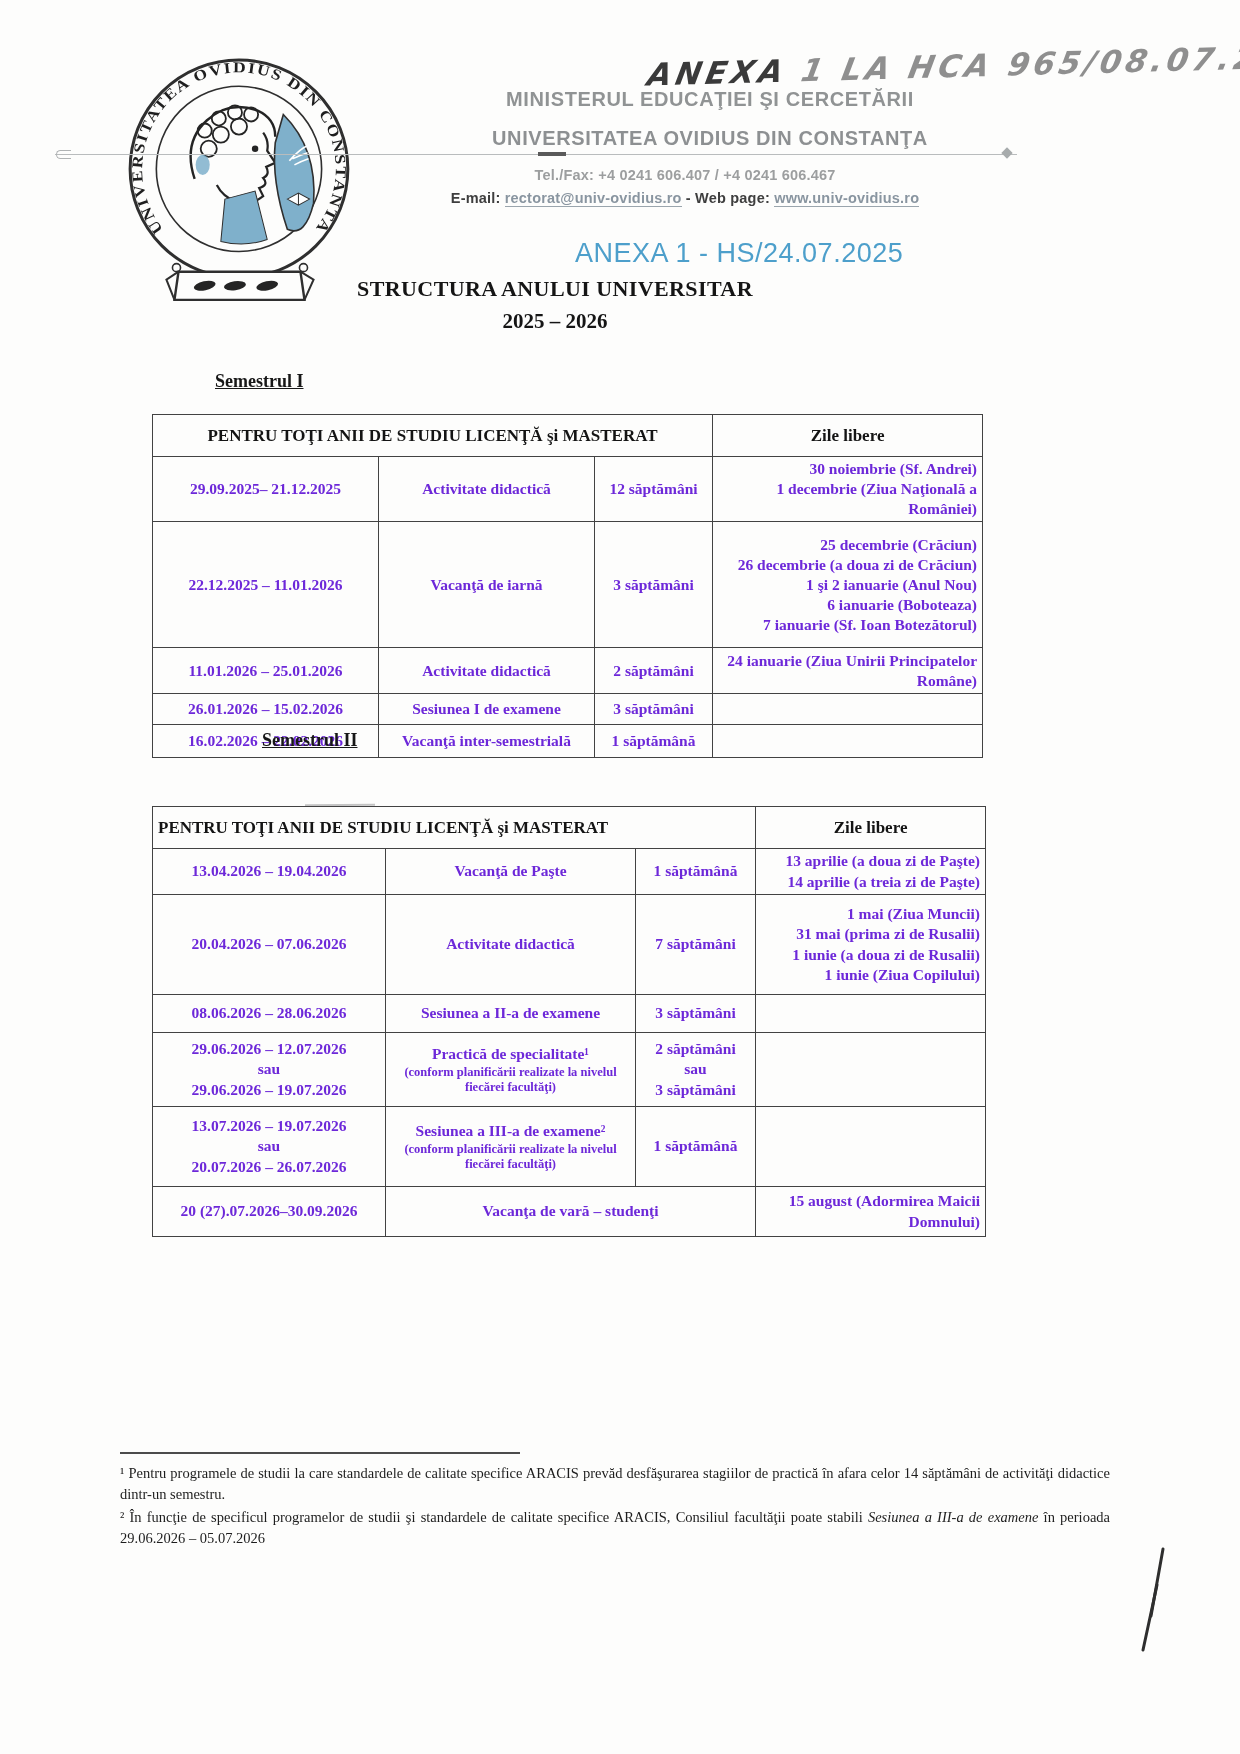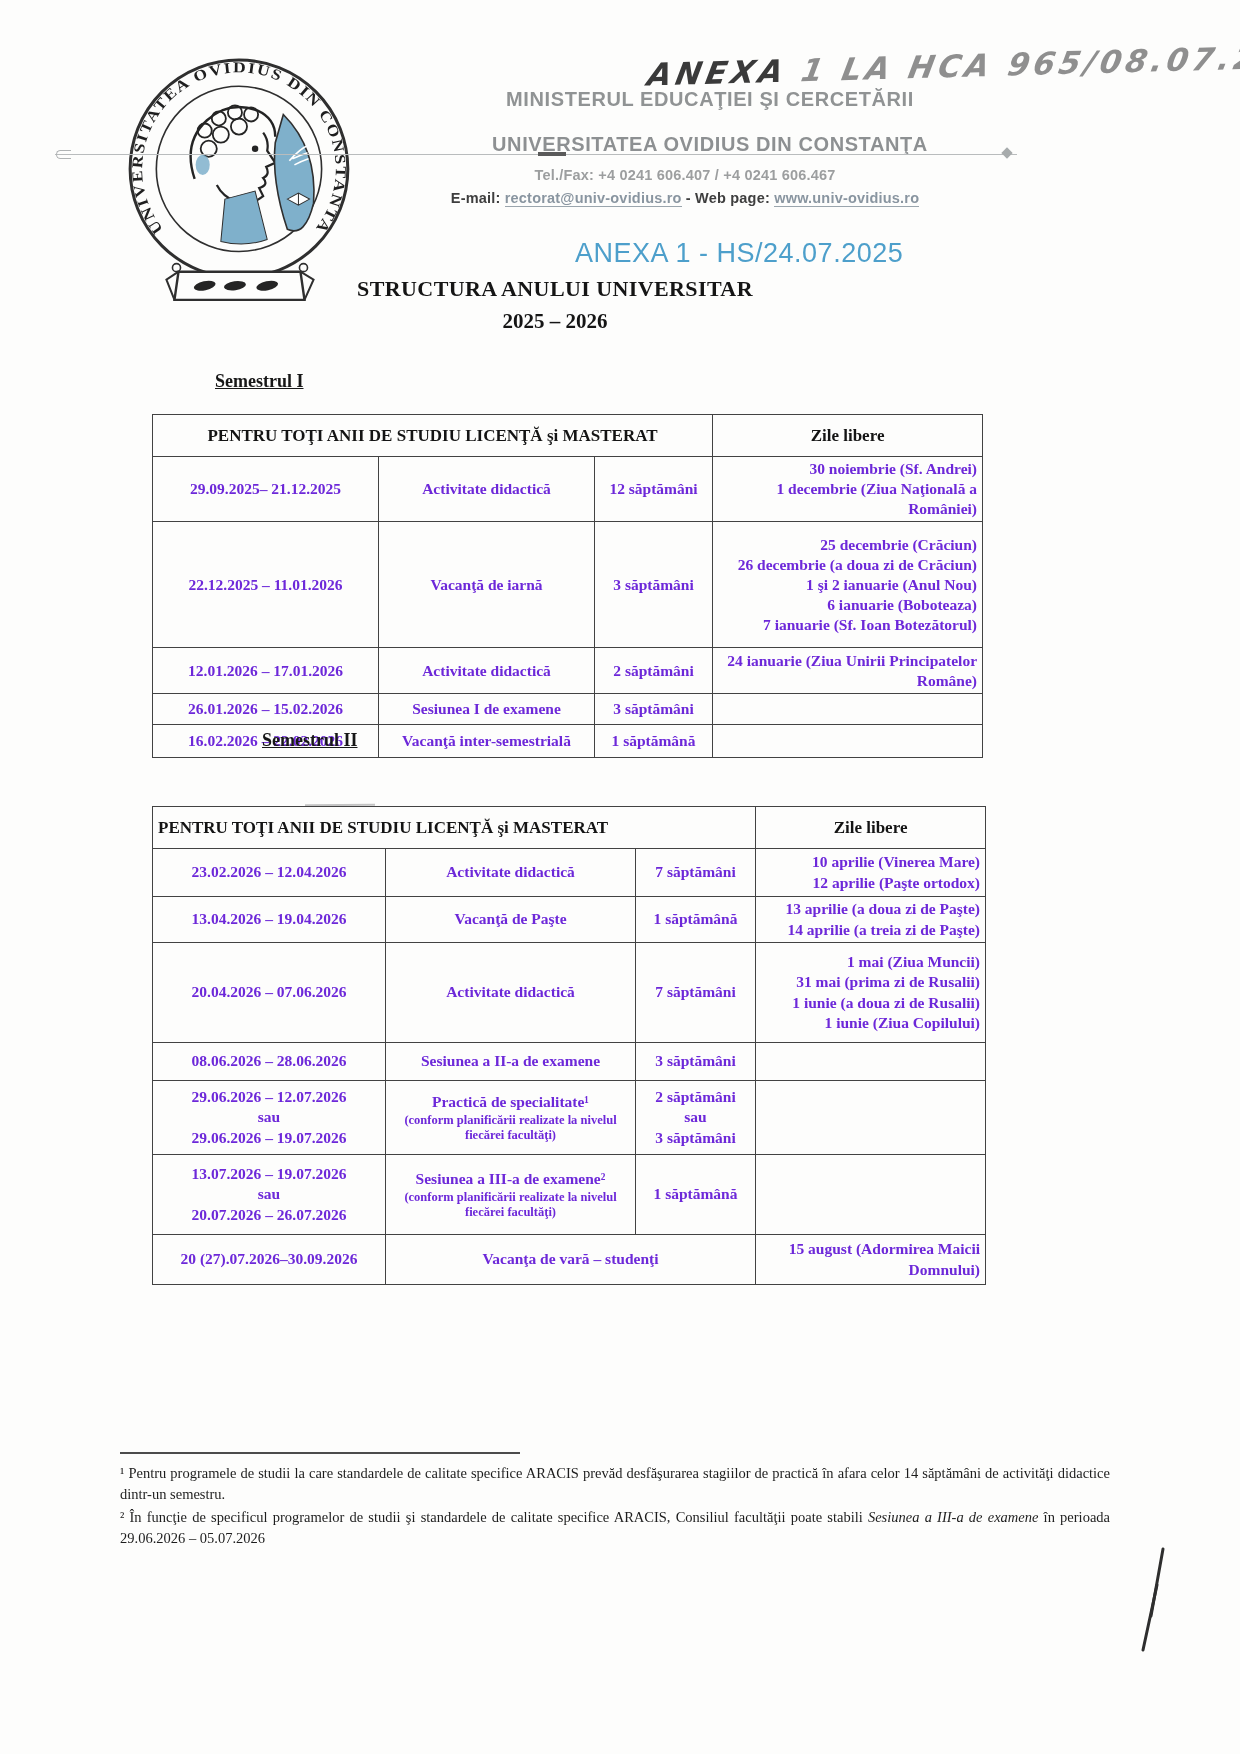--- a/index.html
+++ b/index.html
@@ -13,21 +13,21 @@
     font-family:"DejaVu Sans",sans-serif;font-style:italic;font-weight:bold;
     font-size:31px;letter-spacing:4px;
     transform:rotate(-1.6deg) skewX(-12deg);
   }
   .handwriting .hw-dark{color:#3a3a3a;}
   .handwriting .hw-gray{color:#8f8f8f;}
   
   .letterhead{position:absolute;top:88px;left:410px;width:600px;text-align:center;
     font-family:"Liberation Sans",sans-serif;}
   .ministry{font-size:20px;font-weight:bold;color:#909394;letter-spacing:.6px;}
-  .university{font-size:20px;font-weight:bold;color:#8d9092;letter-spacing:.6px;margin-top:22px;}
+  .university{font-size:20px;font-weight:bold;color:#8d9092;letter-spacing:.6px;margin-top:16px;}
   .divider{position:absolute;top:154px;left:55px;width:962px;height:0;border-top:1.5px solid #b9bcbd;}
   .divider-dash{position:absolute;top:152px;left:538px;width:28px;height:3.5px;background:#5a5a5a;}
   .divider-diamond{position:absolute;top:149px;left:1003px;width:8px;height:8px;background:#a7abac;transform:rotate(45deg);}
   .divider-leftmark{position:absolute;top:150px;left:56px;width:14px;height:7px;border:1.5px solid #b0b3b4;border-right:none;border-radius:6px 0 0 6px;}
   .addr-block{position:absolute;top:164px;left:385px;width:600px;text-align:center;
     font-family:"Liberation Sans",sans-serif;}
   .addr-line{font-size:14.5px;color:#9c9e9f;font-weight:bold;margin-top:3px;letter-spacing:.2px;}
   .contact-line{font-size:14.5px;color:#3e3e3e;font-weight:bold;margin-top:7px;letter-spacing:.2px;}
   .link{color:#8995a0;border-bottom:1.5px solid #9aa5ad;}
   
@@ -178,21 +178,21 @@
       <td class="c-dur">3 săptămâni</td>
       <td class="c-free">
             <div>25 decembrie (Crăciun)</div>
             <div>26 decembrie (a doua zi de Crăciun)</div>
             <div>1 şi 2 ianuarie (Anul Nou)</div>
             <div>6 ianuarie (Boboteaza)</div>
             <div>7 ianuarie (Sf. Ioan Botezătorul)</div>
           </td>
     </tr>
     <tr class="r3">
-      <td class="c-date">12.01.2026 – 17.01.2026</td>
+      <td class="c-date">11.01.2026 – 25.01.2026</td>
       <td class="c-act">Activitate didactică</td>
       <td class="c-dur">2 săptămâni</td>
       <td class="c-free">
             <div>24 ianuarie (Ziua Unirii Principatelor Române)</div>
           </td>
     </tr>
     <tr class="r4">
       <td class="c-date">26.01.2026 – 15.02.2026</td>
       <td class="c-act">Sesiunea I de examene</td>
       <td class="c-dur">3 săptămâni</td>
@@ -215,29 +215,20 @@
         <col style="width:233px">
         <col style="width:250px">
         <col style="width:120px">
         <col style="width:230px">
       </colgroup>
     <tbody>
         <tr class="hr">
       <th colspan="3" class="hdr-main-left">PENTRU TOŢI ANII DE STUDIU LICENŢĂ şi MASTERAT</th>
       <th>Zile libere</th>
     </tr>
-    <tr class="r1">
-      <td class="c-date">23.02.2026 – 12.04.2026</td>
-      <td class="c-act">Activitate didactică</td>
-      <td class="c-dur">7 săptămâni</td>
-      <td class="c-free">
-            <div>10 aprilie (Vinerea Mare)</div>
-            <div>12 aprilie (Paşte ortodox)</div>
-          </td>
-    </tr>
     <tr class="r2">
       <td class="c-date">13.04.2026 – 19.04.2026</td>
       <td class="c-act">Vacanţă de Paşte</td>
       <td class="c-dur">1 săptămână</td>
       <td class="c-free">
             <div>13 aprilie (a doua zi de Paşte)</div>
             <div>14 aprilie (a treia zi de Paşte)</div>
           </td>
     </tr>
     <tr class="r3">

